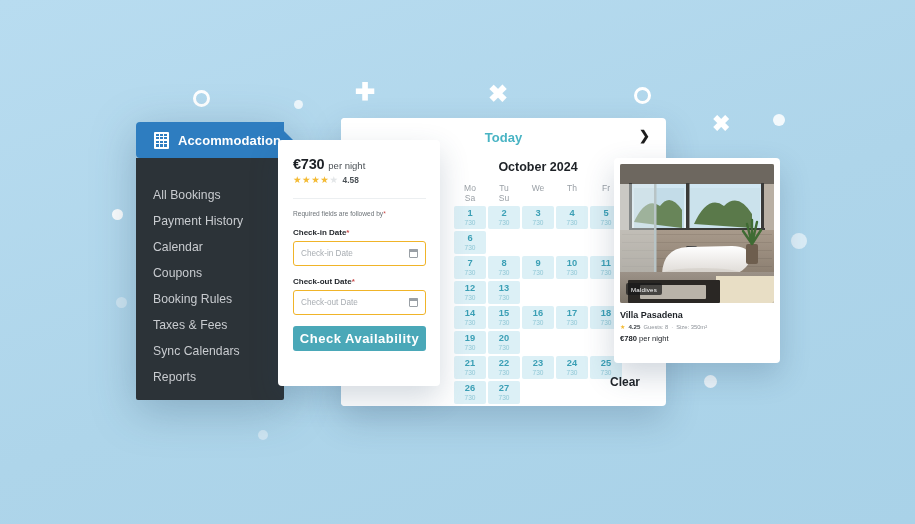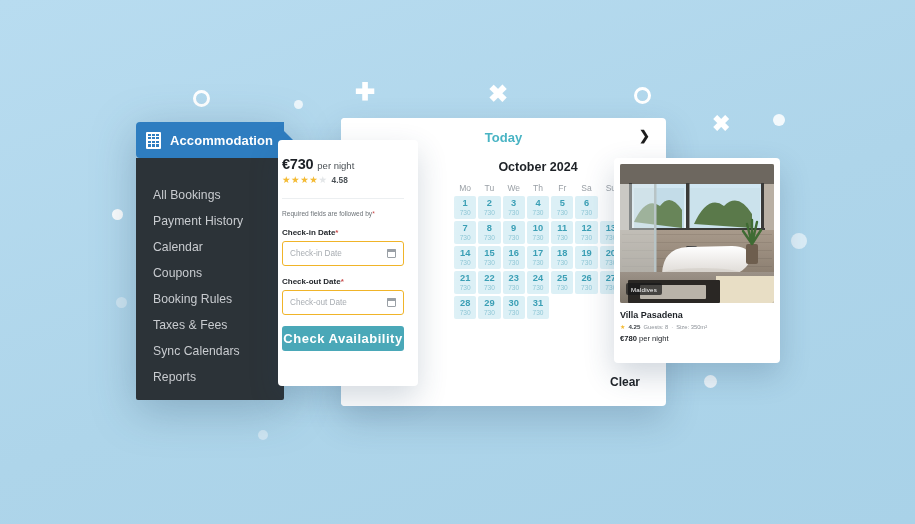--- a/index.html
+++ b/index.html
@@ -52,21 +52,21 @@
     filter: drop-shadow(0 10px 22px rgba(30,60,90,0.28));
   }
 
   #accommodation-tab {
     position: relative;
     height: 36px;
     background: #2e7dc0;
     border-radius: 4px 0 0 4px;
     display: flex;
     align-items: center;
-    padding-left: 10px;
+    padding-left: 18px;
     gap: 9px;
     width: 148px;
     z-index: 3;
   }
   #accommodation-tab::after {
     content: "";
     position: absolute;
     right: -9px;
     top: 50%;
     transform: translateY(-50%);
@@ -167,21 +167,21 @@
   }
   .month-title .caret {
     font-size: 8px;
     color: #8a8f95;
     font-weight: 400;
     margin-left: 3px;
   }
 
   .dow-row, .week-row {
     display: grid;
-    grid-template-columns: repeat(7, 1fr);
+    grid-template-columns: repeat(5, 1fr);
     column-gap: 2px;
   }
   .dow-row { margin-bottom: 3px; }
   .dow {
     text-align: center;
     font-size: 8.5px;
     color: #9aa0a6;
     font-weight: 500;
   }
 
@@ -223,24 +223,24 @@
     bottom: 17px;
     font-size: 12px;
     font-weight: 700;
     color: #1d2126;
   }
 
   
   #booking-panel {
     left: 278px;
     top: 140px;
-    width: 140px;
+    width: 162px;
     height: 246px;
     box-shadow: 0 12px 30px rgba(40,70,100,0.20);
-    padding: 16px 14px 0 4px;
+    padding: 16px 14px 0 15px;
     overflow: hidden;
   }
   #bp-price {
     font-size: 14.5px;
     font-weight: 700;
     color: #1d2126;
     letter-spacing: -0.2px;
   }
   #bp-price .per {
     font-size: 9.5px;

